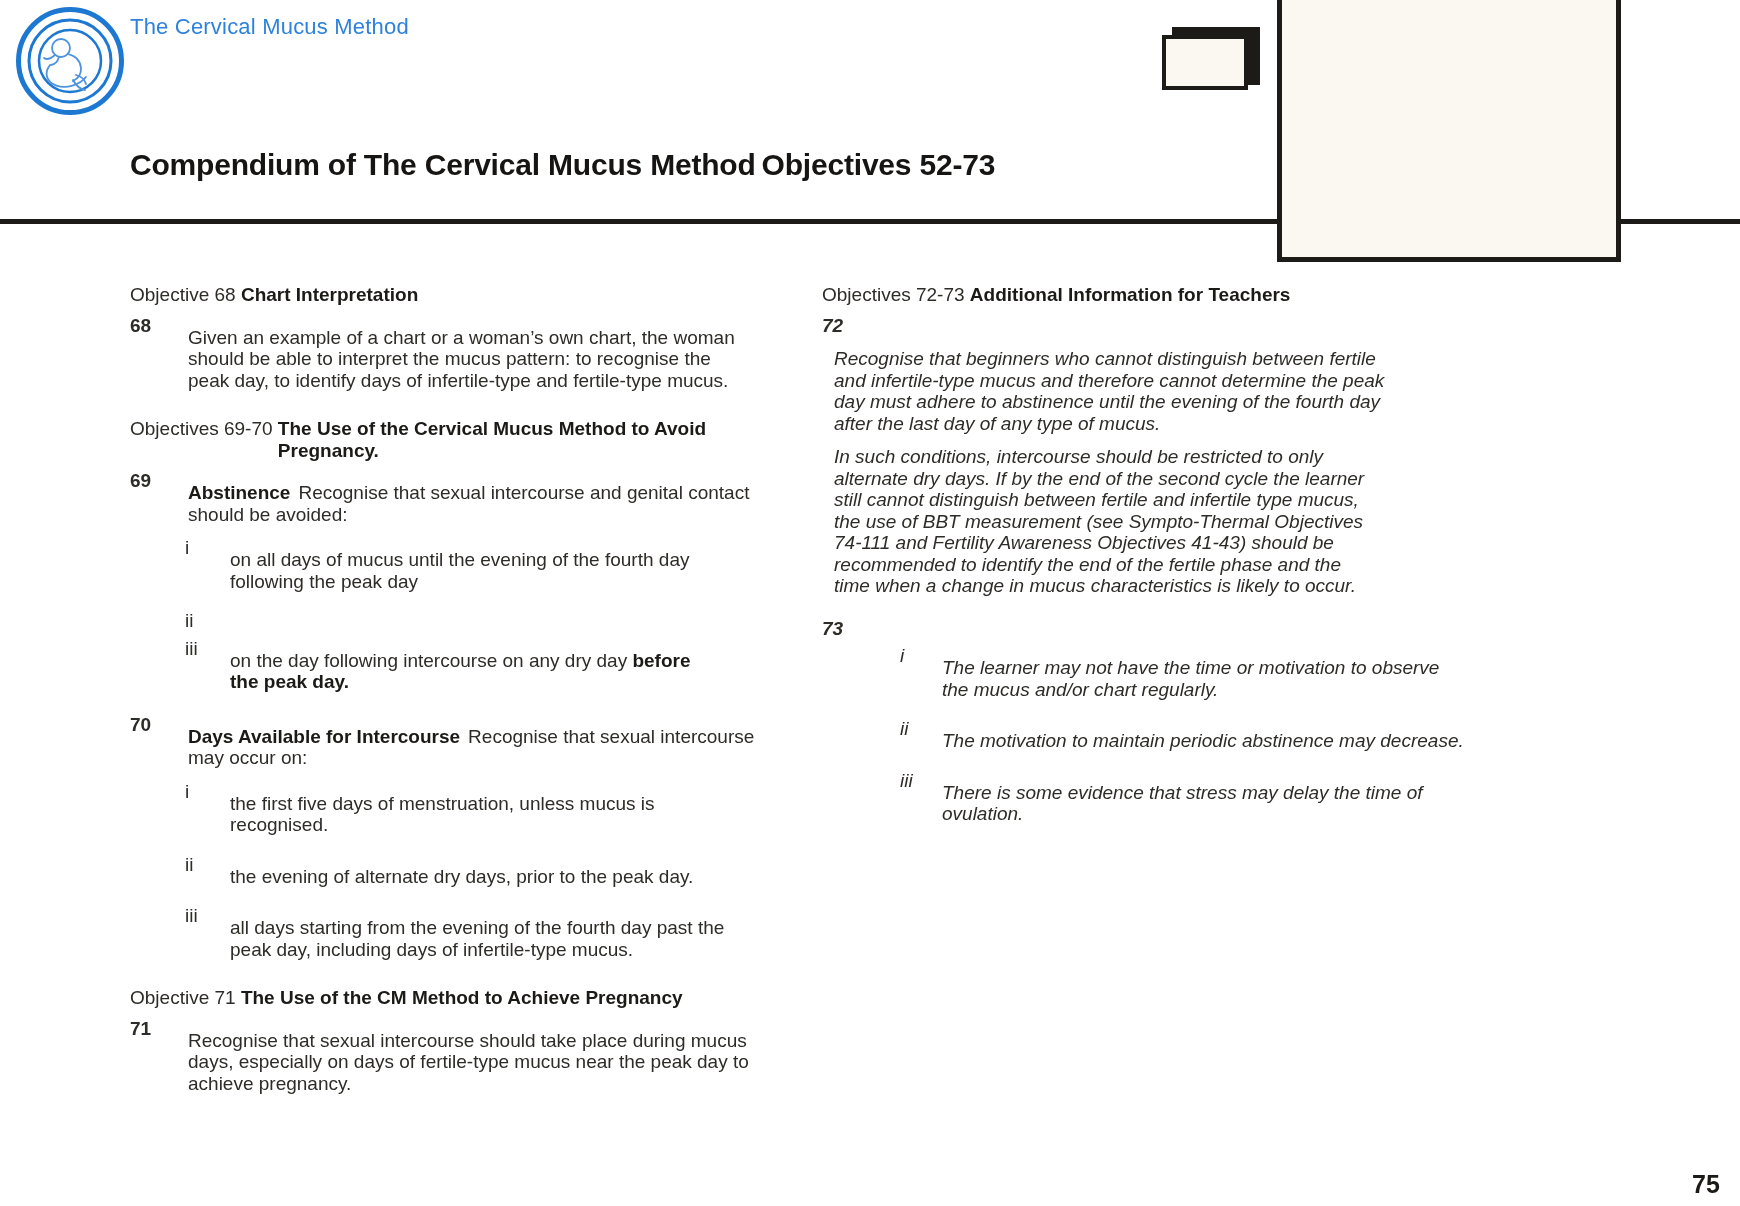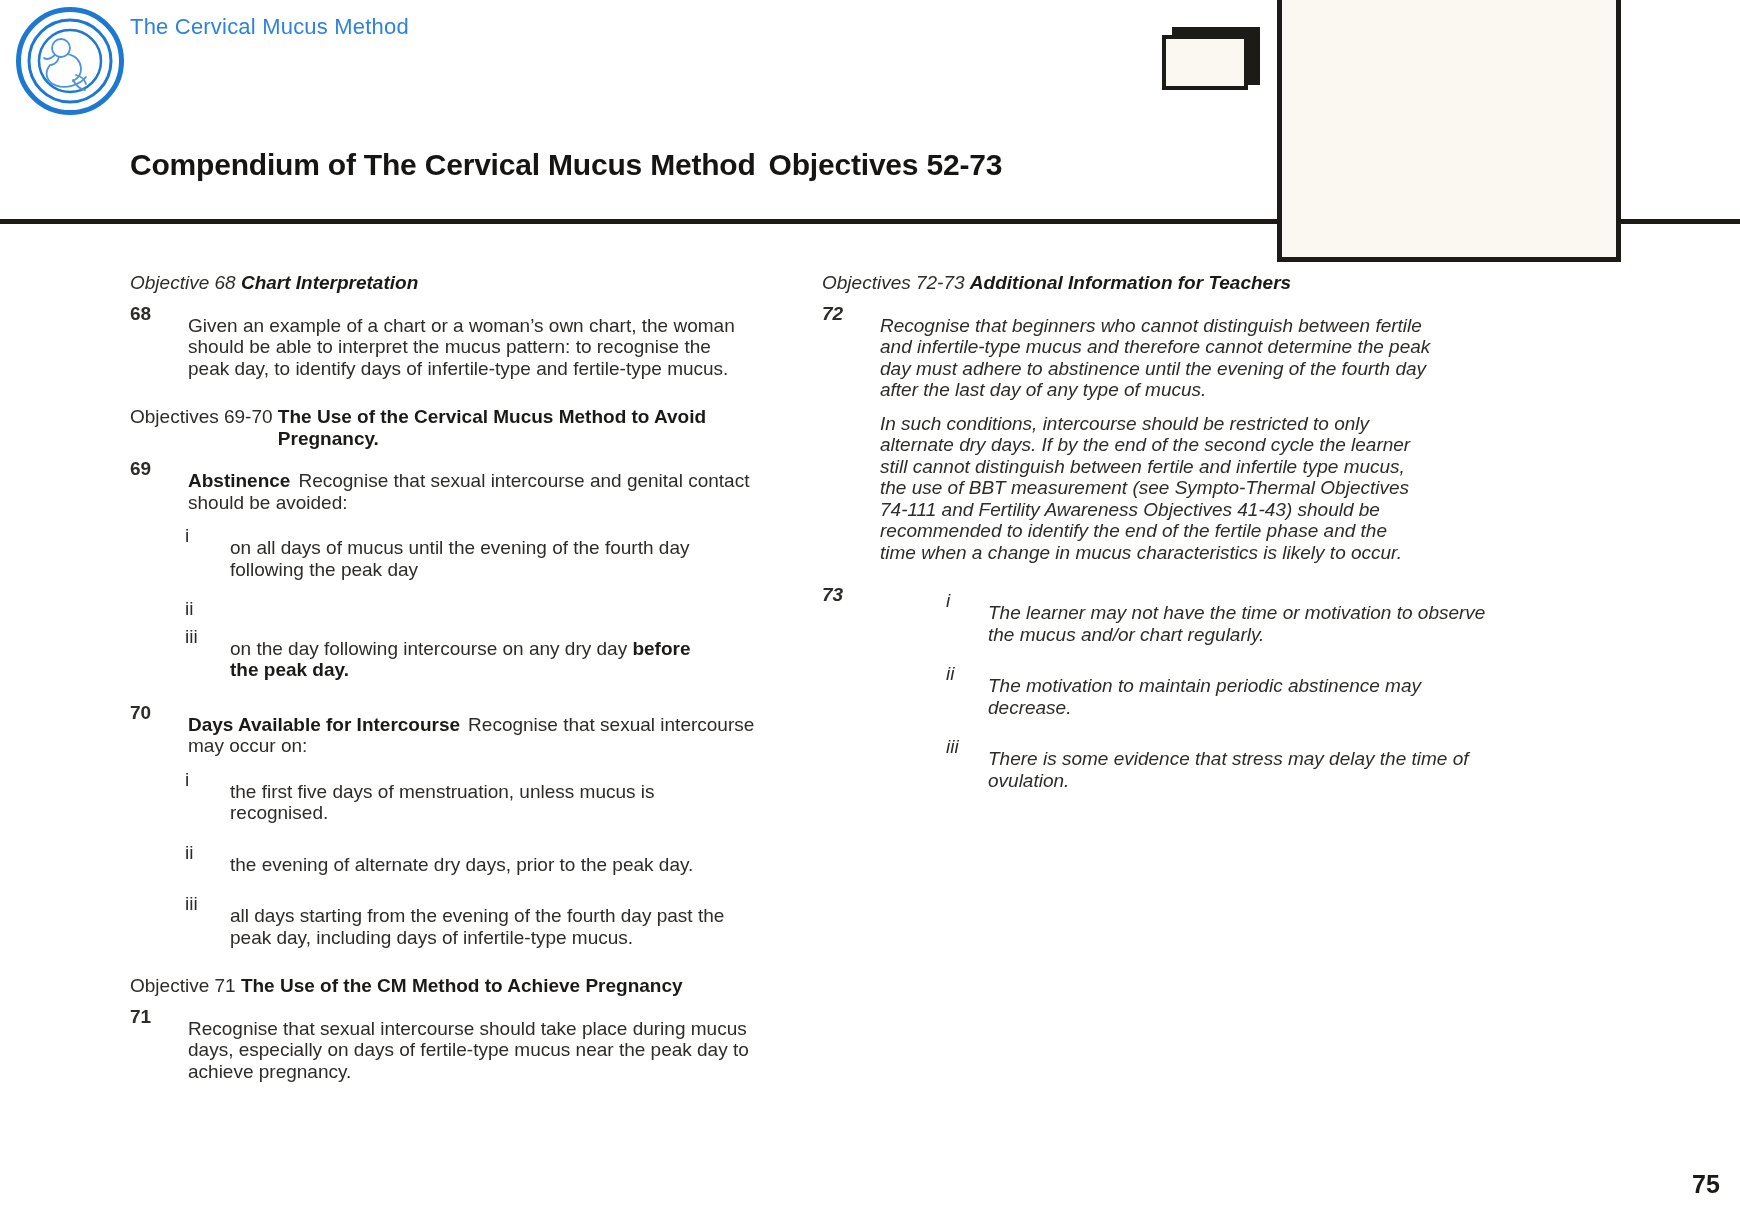--- a/index.html
+++ b/index.html
@@ -11,51 +11,51 @@
   
   .logo{position:absolute;left:14px;top:5px;width:112px;height:112px;}
   .brand{
     position:absolute;left:130px;top:14px;font-size:22px;letter-spacing:.2px;
     color:#2d82dc;
   }
   .title{
     position:absolute;left:130px;top:128px;font-size:30px;font-weight:700;
     color:#161513;letter-spacing:-.2px;white-space:nowrap;
   }
-  .title .range{display:inline-block;margin-left:13px;}
+  .title .range{display:inline-block;margin-left:6px;}
   .rule{
     position:absolute;left:0;top:219px;width:1740px;height:5px;background:#1d1b18;
   }
   .corner-box{
     position:absolute;left:1277px;top:-14px;width:334px;height:266px;
     background:#faf8f0;border:5px solid #1d1b18;z-index:2;
   }
   .doc-icon{position:absolute;left:1162px;top:27px;width:100px;height:66px;}
   .doc-icon .shadow{position:absolute;left:10px;top:0;width:88px;height:58px;background:#1d1b18;}
   .doc-icon .face{
     position:absolute;left:0;top:8px;width:78px;height:47px;background:#faf8f0;
     border:4px solid #1d1b18;
   }
   
   .col{position:absolute;top:272px;font-size:19px;line-height:21.5px;}
   .col-left{left:130px;width:668px;}
   .col-right{left:822px;width:690px;}
   .sec-heading{display:flex;margin:15px 0 7px;}
-  .sec-heading:first-child{margin-top:0;font-style:italic;}
+  .sec-heading:first-child{margin-top:12px;}
   .h-prefix{white-space:pre;flex:none;color:#2e2c28;}
   .h-bold{white-space:pre-line;font-weight:700;color:#1b1a17;}
   .obj{display:flex;margin:9px 0;}
   .num{flex:none;width:46px;font-weight:bold;}
   .obj-body{flex:1;min-width:0;}
   .t{white-space:pre-line;margin:12px;}
   .b-gap{font-weight:700;padding-right:8px;color:#1b1a17;}
   .bb{font-weight:700;color:#1b1a17;}
   .sub{display:flex;margin-top:6px;}
   .sub-label{flex:none;width:42px;padding-left:9px;box-sizing:border-box;}
-  .col-right .obj{font-style:italic;}
+  .col-right .obj{font-style:italic;flex-direction:column;}
   .col-right .sub-label{width:108px;padding-left:78px;}
   
   .page-num{
     position:absolute;left:1692px;top:1170px;font-size:25px;font-weight:700;color:#1b1a17;
   }
 </style>
 </head>
 <body>
 
 <div class="page">

